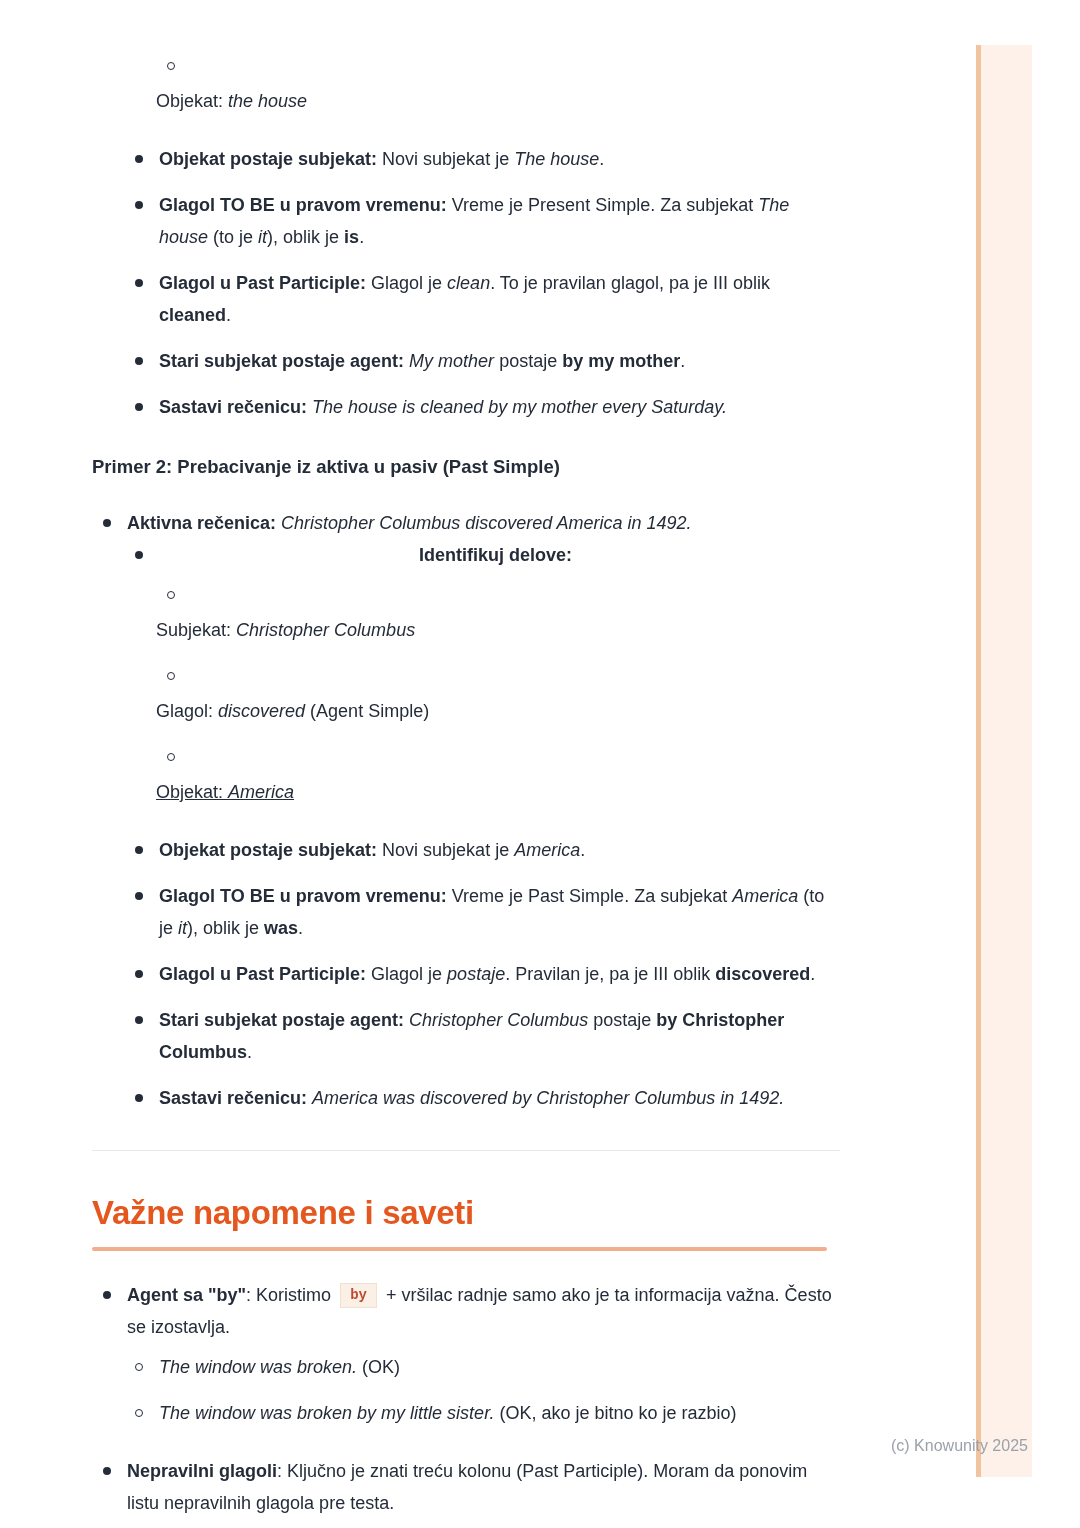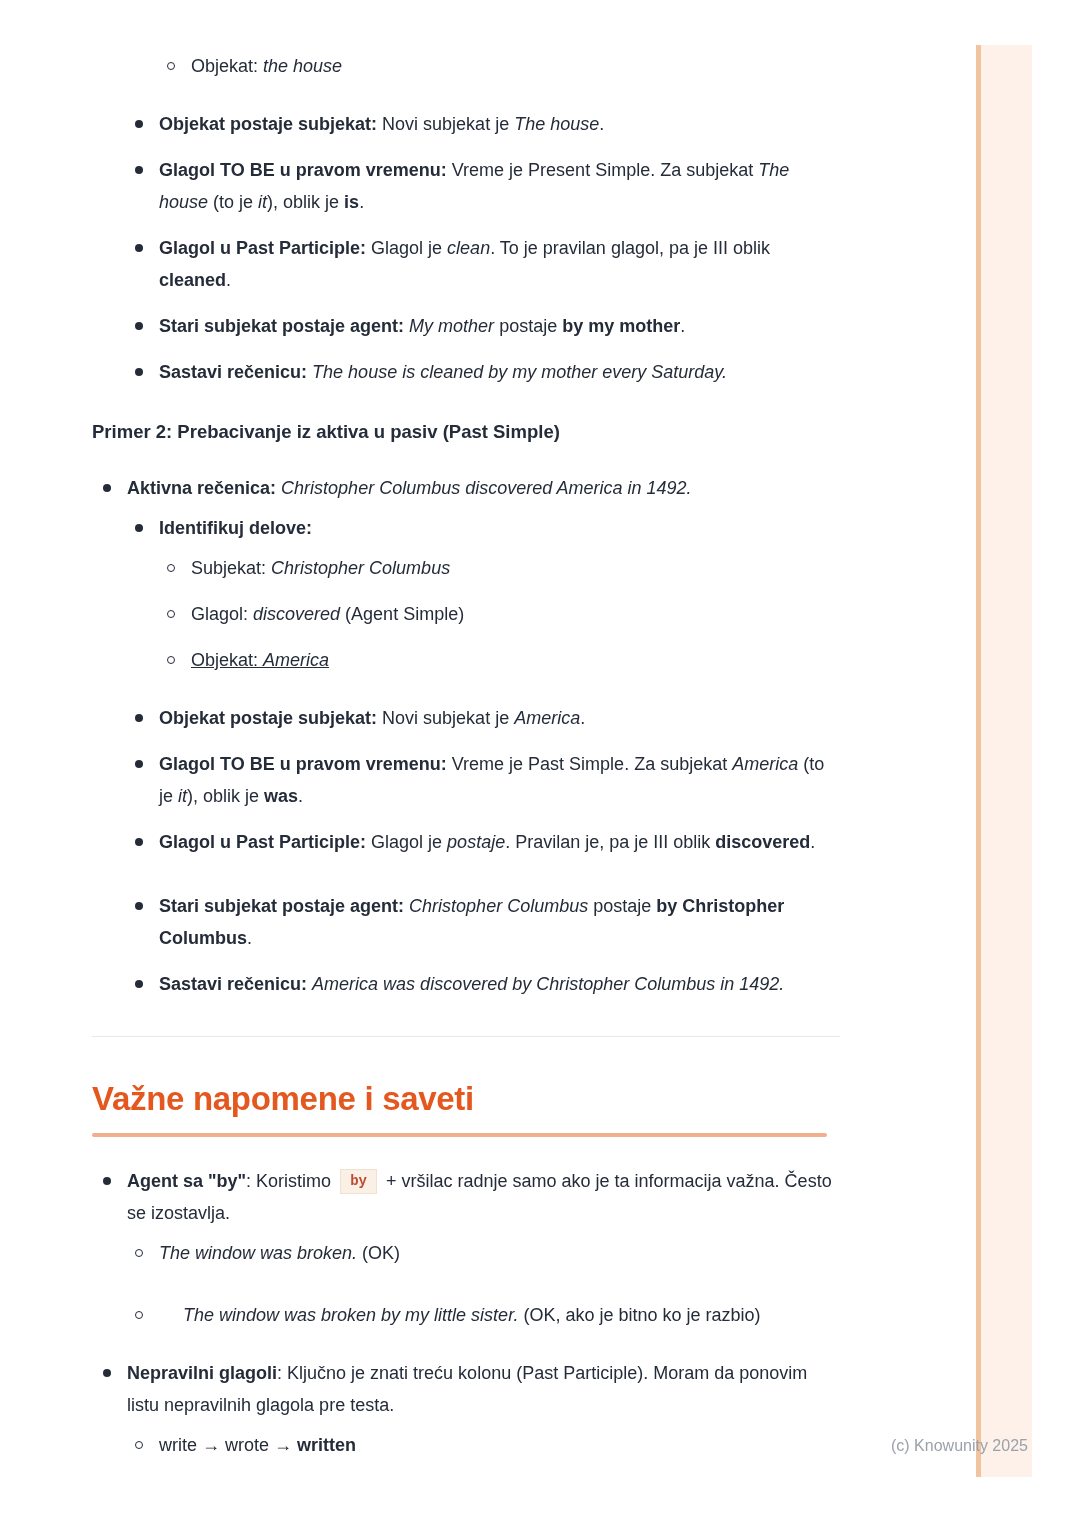--- a/index.html
+++ b/index.html
@@ -17,21 +17,21 @@
   *{margin:0;padding:0;box-sizing:border-box;}
   html,body{background:#ffffff;}
   body{font-family:"Liberation Sans","DejaVu Sans",sans-serif;color:var(--text);}
   .page{position:relative;width:1080px;height:1528px;background:#ffffff;overflow:hidden;}
 
   .content{position:absolute;left:92px;top:50px;width:740px;}
 
   .li{display:flex;align-items:flex-start;font-size:18px;line-height:32px;color:var(--text);}
   .lvl1{margin-left:0;}
   .lvl2{margin-left:32px;}
-  .lvl3{margin-left:64px;}
+  .lvl3{margin-left:64px;flex-direction:column;}
   .marker{flex:0 0 35px;position:relative;height:32px;}
   .marker .dot{position:absolute;left:11px;top:12px;width:8px;height:8px;border-radius:50%;}
   .marker.disc .dot{background:var(--text);}
   .marker.circle .dot{border:1.7px solid var(--text);background:transparent;}
   .txt{flex:1 1 auto;min-width:0;}
 
   .seg-b{font-weight:700;}
   .seg-i{font-style:italic;}
   .seg-r{}
   .seg-code{
@@ -111,21 +111,21 @@
 
     <p class="para-bold">Primer 2: Prebacivanje iz aktiva u pasiv (Past Simple)</p>
 
     <div class="list" data-list="list2">
         <div class="li lvl1" style="margin-top: 0px;">
           <span class="marker disc">
             <span class="dot"></span>
           </span>
           <span class="txt"><span class="seg-b">Aktivna rečenica:</span><span class="seg-r"> </span><span class="seg-i">Christopher Columbus discovered America in 1492.</span></span>
         </div>
-        <div class="li lvl2" style="margin-top: 8px;">
+        <div class="li lvl2" style=" text-align: center;">
           <span class="marker disc">
             <span class="dot"></span>
           </span>
           <span class="txt"><span class="seg-b">Identifikuj delove:</span></span>
         </div>
         <div class="li lvl3" style="margin-top: 8px;">
           <span class="marker circle">
             <span class="dot"></span>
           </span>
           <span class="txt"><span class="seg-r">Subjekat: </span><span class="seg-i">Christopher Columbus</span></span>
@@ -153,21 +153,21 @@
             <span class="dot"></span>
           </span>
           <span class="txt"><span class="seg-b">Glagol TO BE u pravom vremenu:</span><span class="seg-r"> Vreme je Past Simple. Za subjekat </span><span class="seg-i">America</span><span class="seg-r"> (to je </span><span class="seg-i">it</span><span class="seg-r">), oblik je </span><span class="seg-b">was</span><span class="seg-r">.</span></span>
         </div>
         <div class="li lvl2" style="margin-top: 14px;">
           <span class="marker disc">
             <span class="dot"></span>
           </span>
           <span class="txt"><span class="seg-b">Glagol u Past Participle:</span><span class="seg-r"> Glagol je </span><span class="seg-i">postaje</span><span class="seg-r">. Pravilan je, pa je III oblik </span><span class="seg-b">discovered</span><span class="seg-r">.</span></span>
         </div>
-        <div class="li lvl2" style="margin-top: 32px; justify-content: center;">
+        <div class="li lvl2" style="margin-top: 14px; justify-content: center;">
           <span class="marker disc">
             <span class="dot"></span>
           </span>
           <span class="txt"><span class="seg-b">Stari subjekat postaje agent:</span><span class="seg-r"> </span><span class="seg-i">Christopher Columbus</span><span class="seg-r"> postaje </span><span class="seg-b">by Christopher Columbus</span><span class="seg-r">.</span></span>
         </div>
         <div class="li lvl2" style="margin-top: 14px;">
           <span class="marker disc">
             <span class="dot"></span>
           </span>
           <span class="txt"><span class="seg-b">Sastavi rečenicu:</span><span class="seg-r"> </span><span class="seg-i">America was discovered by Christopher Columbus in 1492.</span></span>
@@ -185,21 +185,21 @@
             <span class="dot"></span>
           </span>
           <span class="txt"><span class="seg-b">Agent sa "by"</span><span class="seg-r">: Koristimo </span><span class="seg-code">by</span><span class="seg-r"> + vršilac radnje samo ako je ta informacija važna. Često se izostavlja.</span></span>
         </div>
         <div class="li lvl2" style="margin-top: 8px;">
           <span class="marker circle">
             <span class="dot"></span>
           </span>
           <span class="txt"><span class="seg-i">The window was broken.</span><span class="seg-r"> (OK)</span></span>
         </div>
-        <div class="li lvl2" style="margin-top: 30px; gap: 24px;">
+        <div class="li lvl2" style="margin-top: 14px;">
           <span class="marker circle">
             <span class="dot"></span>
           </span>
           <span class="txt"><span class="seg-i">The window was broken by my little sister.</span><span class="seg-r"> (OK, ako je bitno ko je razbio)</span></span>
         </div>
         <div class="li lvl1" style="margin-top: 26px;">
           <span class="marker disc">
             <span class="dot"></span>
           </span>
           <span class="txt"><span class="seg-b">Nepravilni glagoli</span><span class="seg-r">: Ključno je znati treću kolonu (Past Participle). Moram da ponovim listu nepravilnih glagola pre testa.</span></span>

